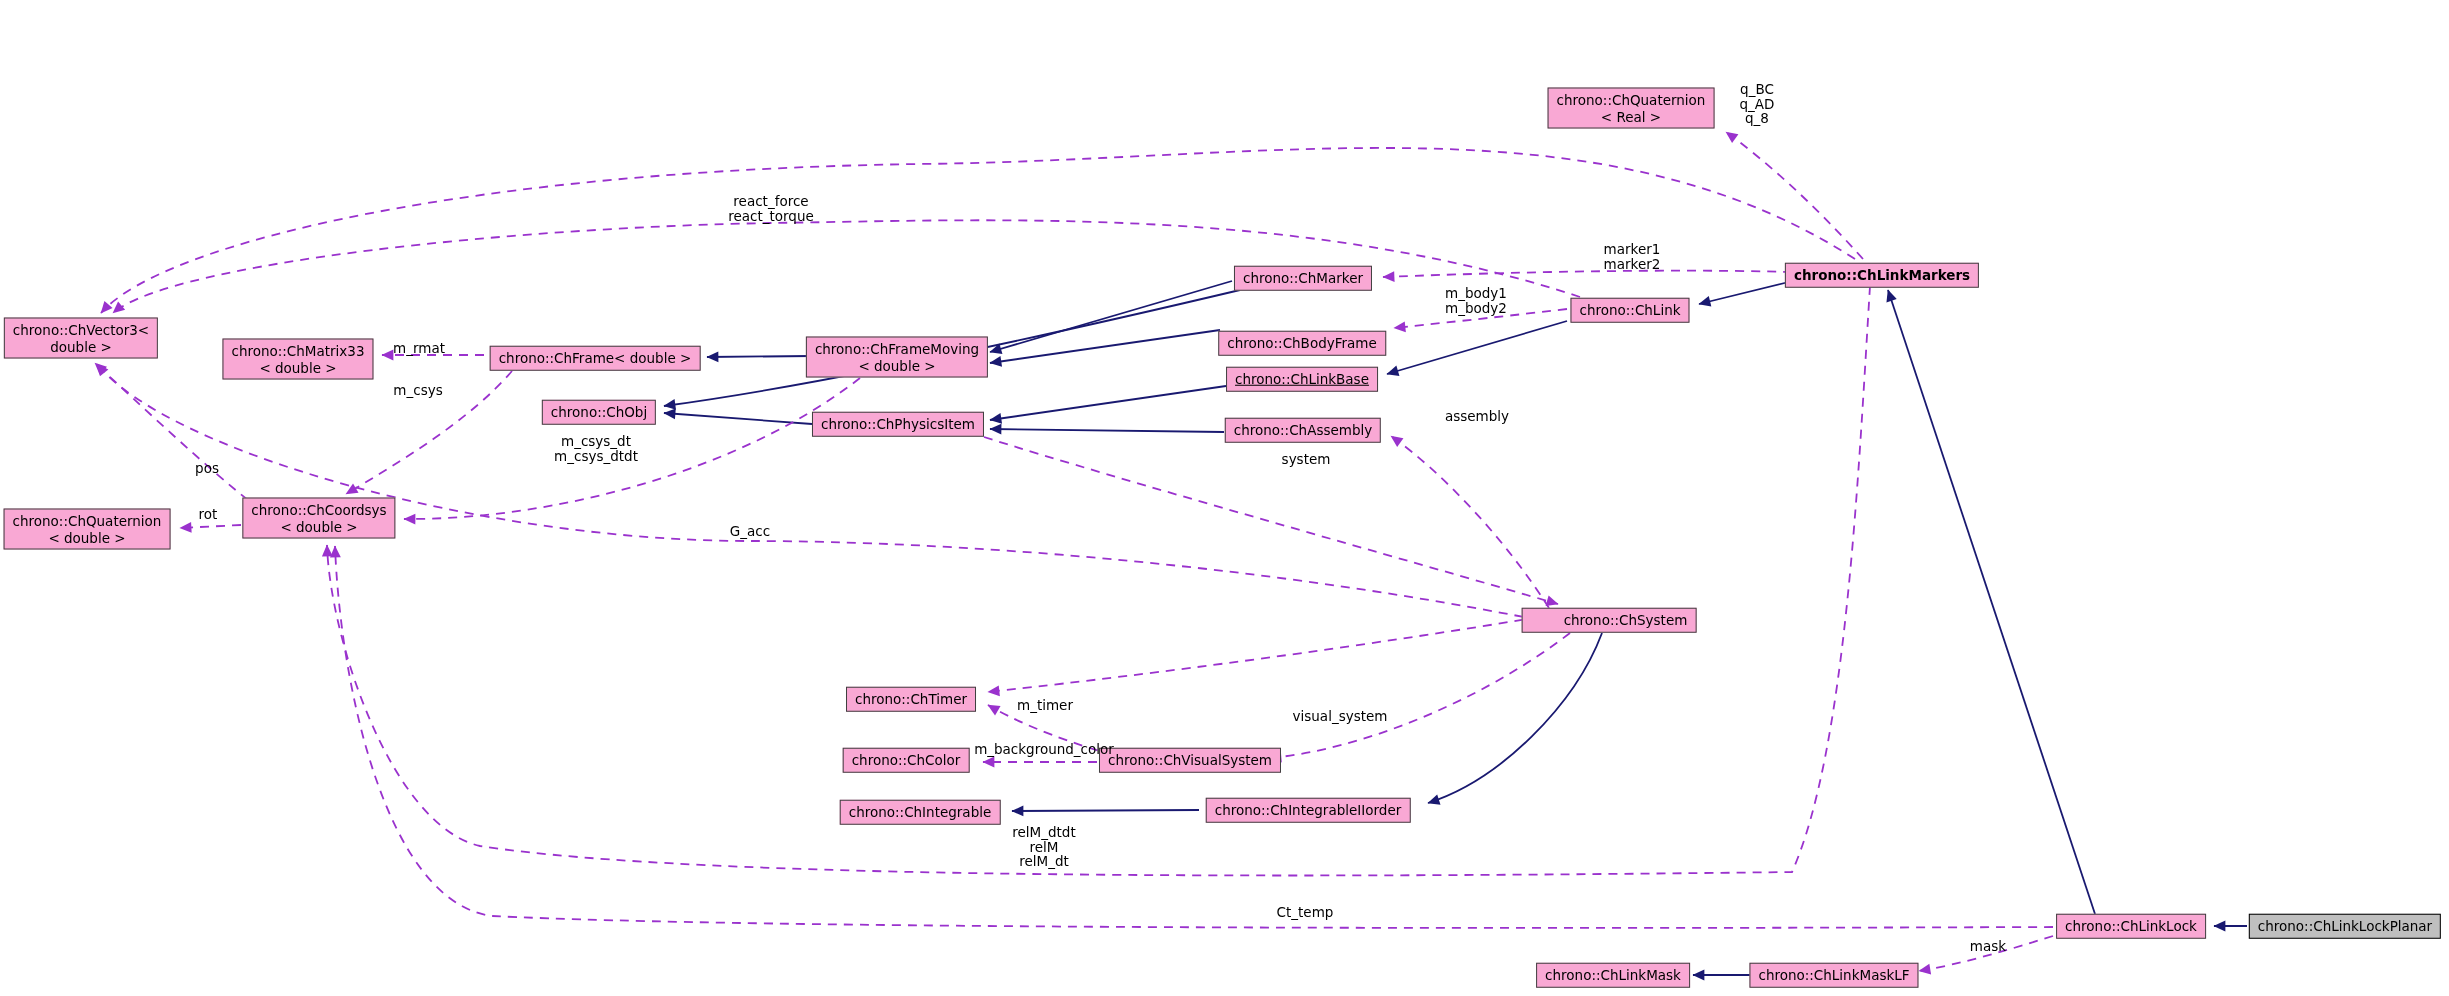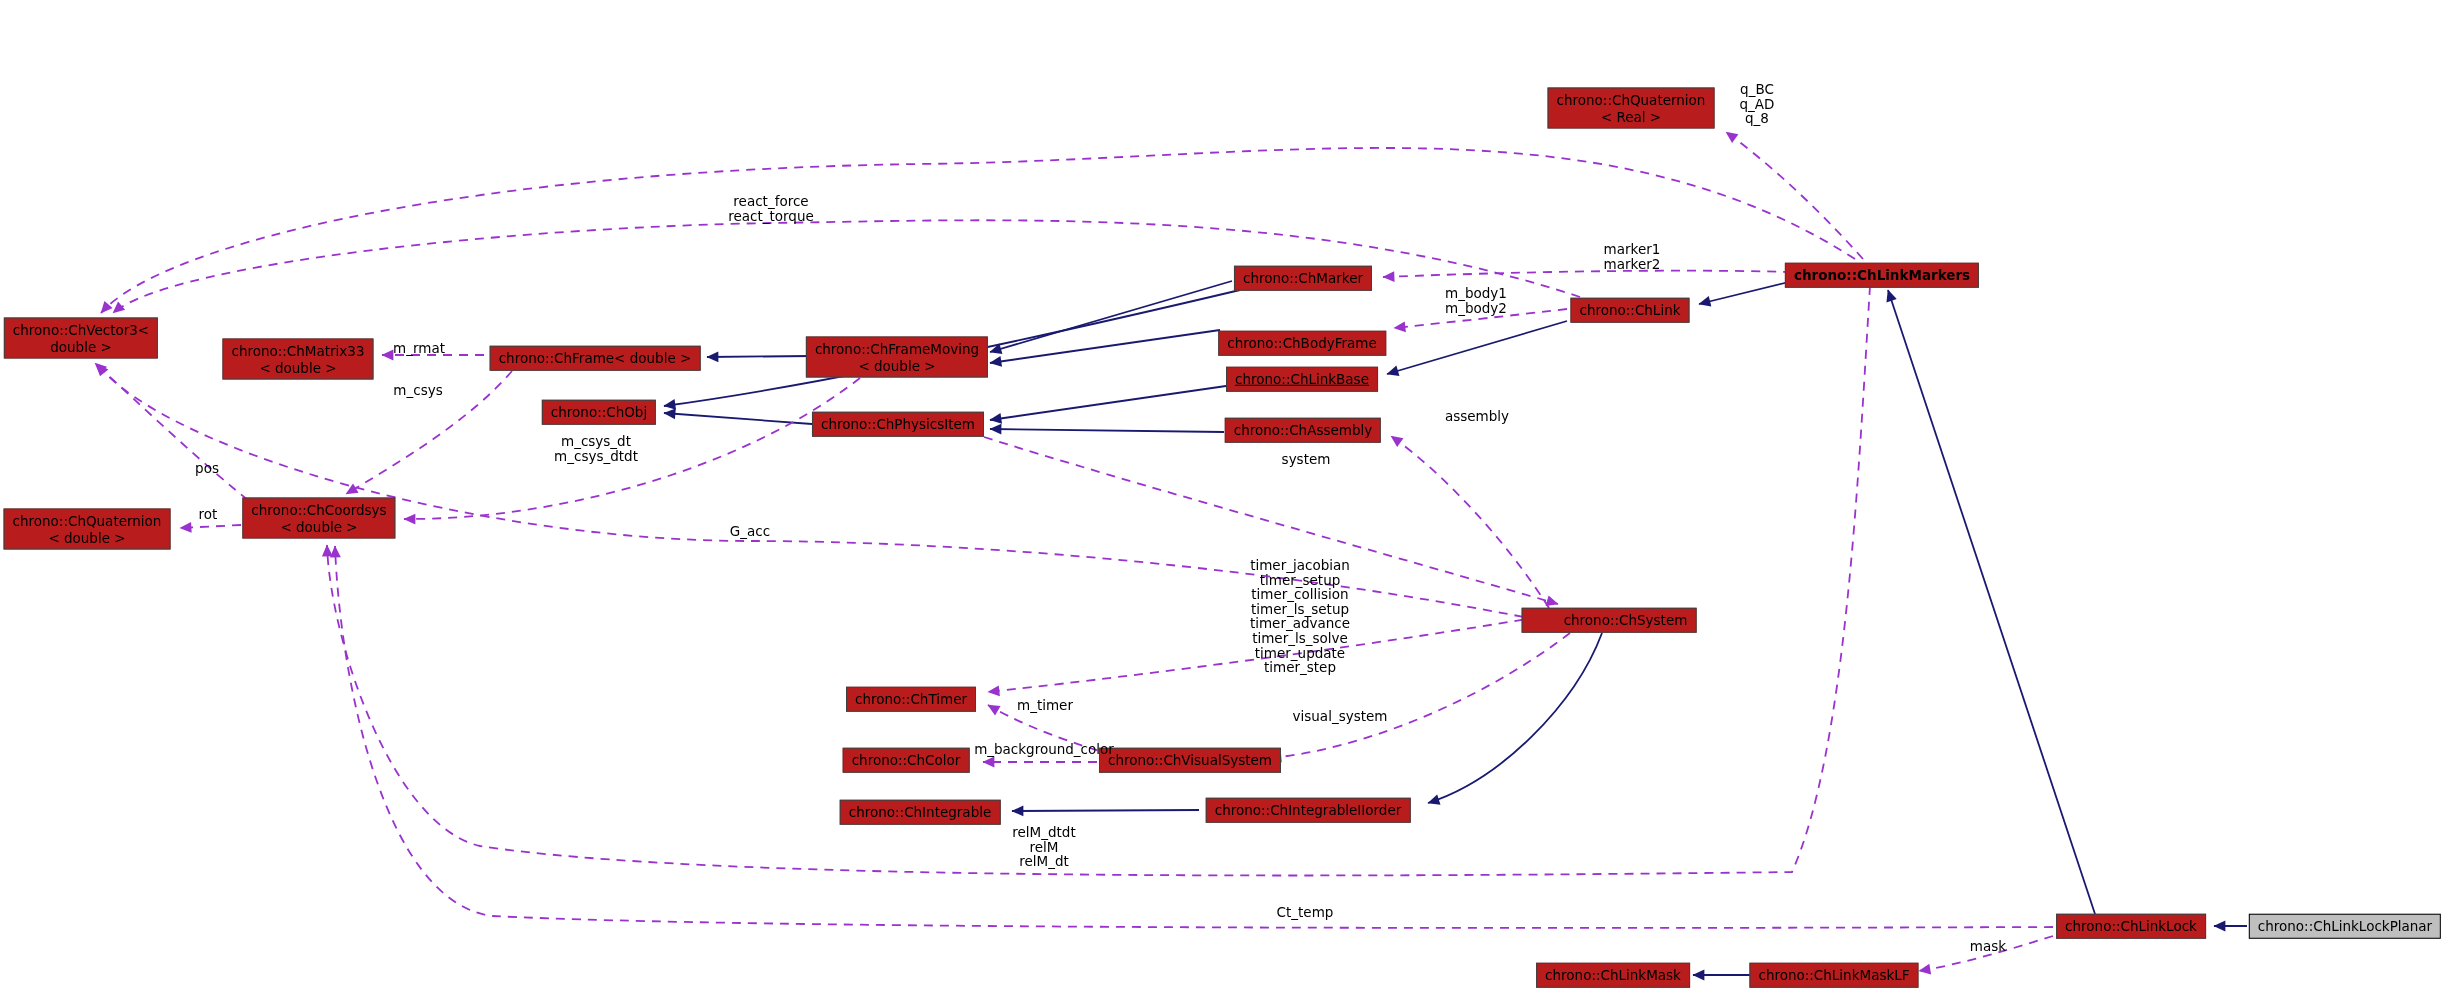--- a/index.html
+++ b/index.html
@@ -1,19 +1,19 @@
 <!DOCTYPE html>
 <html><head>
 <meta charset="utf-8">
 <style>
   html,body{margin:0;padding:0;background:#ffffff;}
   #diagram{position:relative;width:2449px;height:996px;background:#ffffff;overflow:hidden;
            font-family:"DejaVu Sans", sans-serif;}
   #edge-layer{position:absolute;left:0;top:0;}
-  .node{position:absolute;transform:translate(-50%,-50%);background:#b91c1c;
+  .node{position:absolute;transform:translate(-50%,-50%);background:#f9a8d4;
         border:1.5px solid #404040;padding:3px 8px;white-space:nowrap;
         font-size:13.5px;line-height:16.5px;color:#000;text-align:center;cursor:pointer;}
   .node.highlight{background:#bfbfbf;border-color:#000000;}
   .elabel{position:absolute;transform:translateX(-50%);font-size:13.5px;line-height:14.6px;
           color:#000;text-align:center;white-space:nowrap;}
 </style>
 </head>
 <body>
 
 <div id="diagram" style="width: 2449px; height: 996px; background: rgb(255, 255, 255);">
@@ -171,30 +171,20 @@
     </div>
     <div class="elabel" style="left: 207px; top: 461px;">
       <div>pos</div>
     </div>
     <div class="elabel" style="left: 208px; top: 507px;">
       <div>rot</div>
     </div>
     <div class="elabel" style="left: 750px; top: 524px;">
       <div>G_acc</div>
     </div>
-    <div class="elabel" style="left: 1300px; top: 558px;">
-      <div>timer_jacobian</div>
-      <div>timer_setup</div>
-      <div>timer_collision</div>
-      <div>timer_ls_setup</div>
-      <div>timer_advance</div>
-      <div>timer_ls_solve</div>
-      <div>timer_update</div>
-      <div>timer_step</div>
-    </div>
     <div class="elabel" style="left: 1306px; top: 452px;">
       <div>system</div>
     </div>
     <div class="elabel" style="left: 1477px; top: 409px;">
       <div>assembly</div>
     </div>
     <div class="elabel" style="left: 1045px; top: 698px;">
       <div>m_timer</div>
     </div>
     <div class="elabel" style="left: 1044px; top: 742px;">

